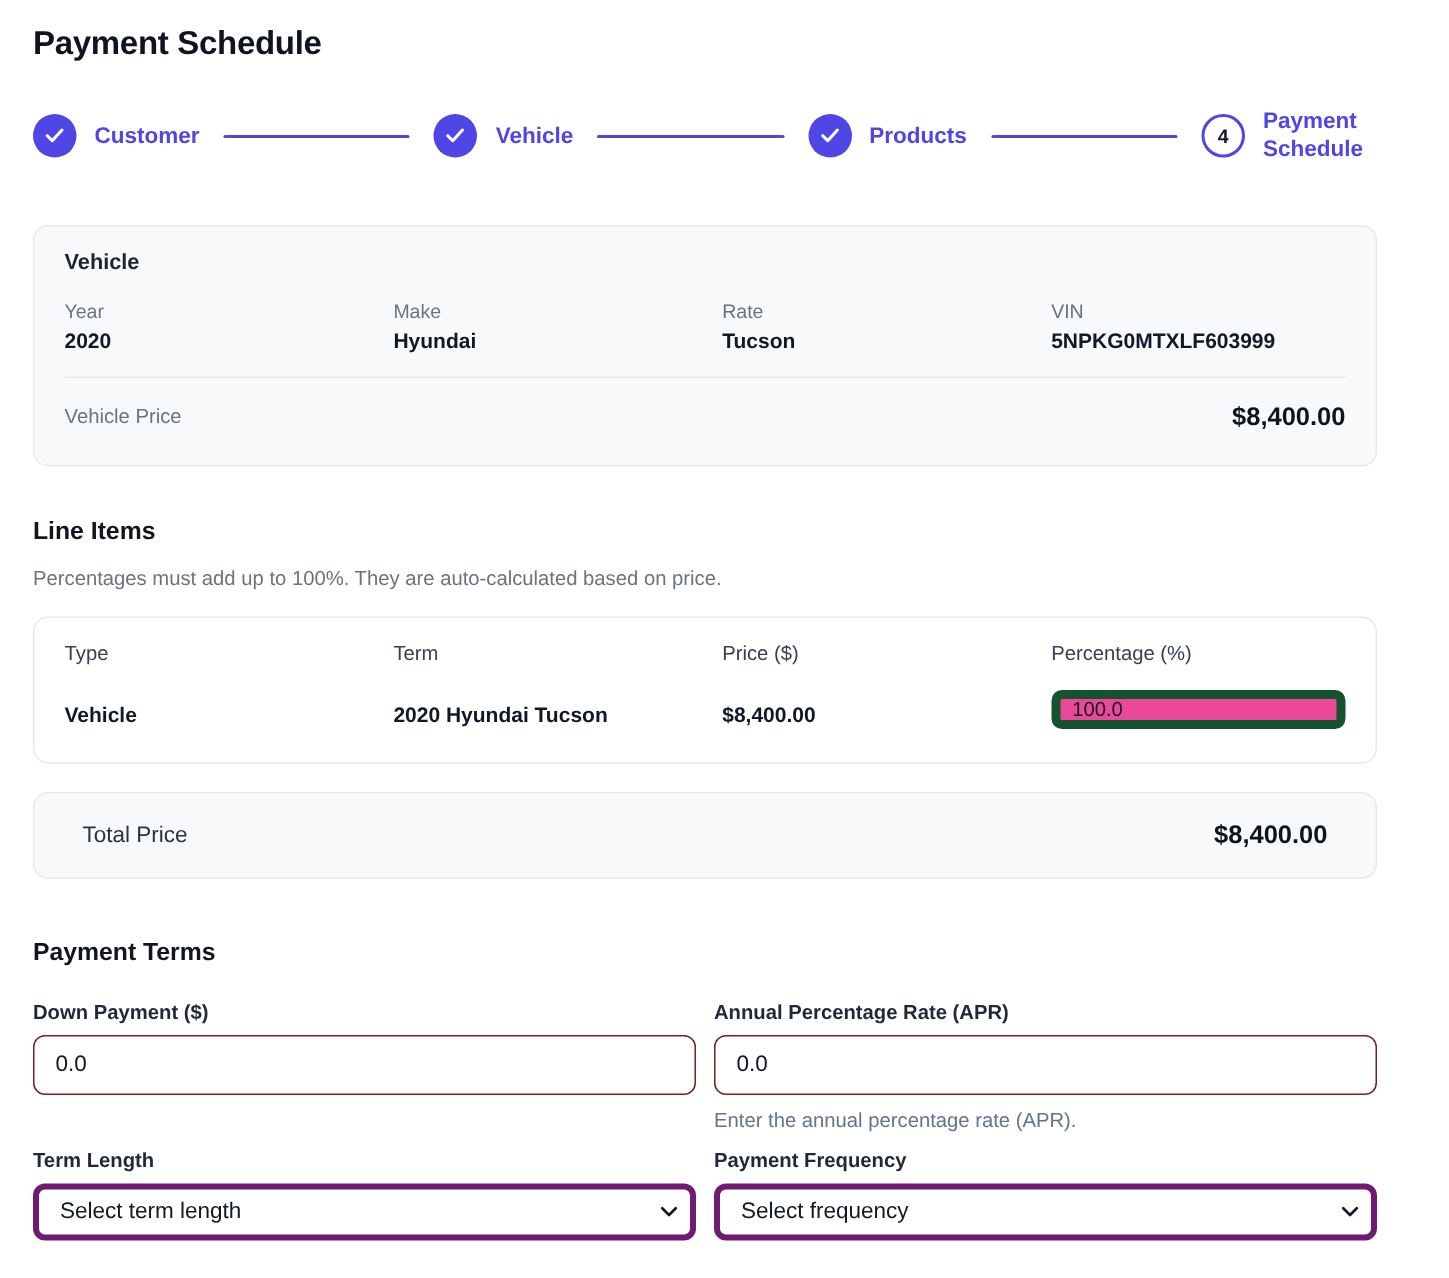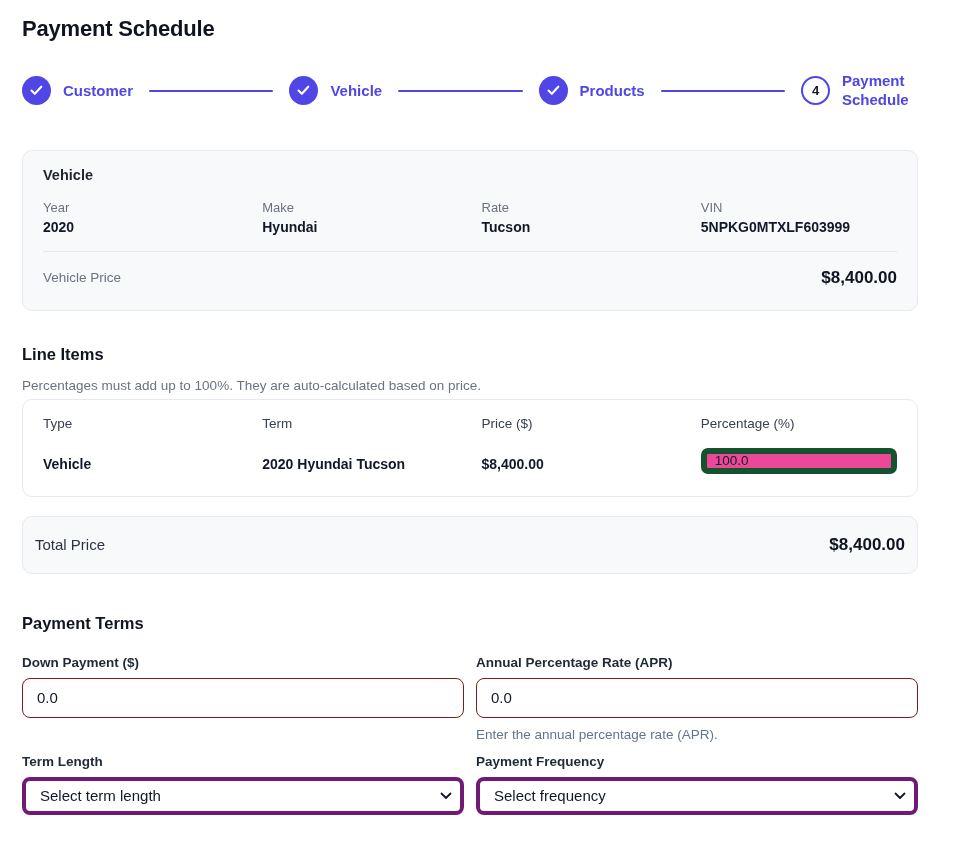--- a/index.html
+++ b/index.html
@@ -56,35 +56,35 @@
     display: flex; justify-content: space-between; align-items: center;
     padding: 16px 0 6px 0;
   }
   .price-label { font-size: 13.5px; color: #6b7280; }
   .price-value { font-size: 17px; font-weight: 700; color: #0f1420; }
 
   
   h2.section-heading { font-size: 16.5px; font-weight: 700; color: #10151f; }
   .section-note { font-size: 13.5px; color: #6b7280; margin-top: 14px; }
   .li-heading { margin-top: 34px; }
-  .line-items-card { margin-top: 6px; padding: 16px 20px 22px 20px; }
+  .line-items-card { margin-top: 18px; padding: 16px 20px 22px 20px; }
   .li-header { font-size: 13.5px; font-weight: 500; color: #374151; }
   .li-row { margin-top: 17px; align-items: start; }
   .li-cell { font-size: 14px; font-weight: 600; color: #111827; padding-top: 8px; }
   .pct-input {
     width: 100%; max-width: 212px; height: 26px;
     border: 6px solid #14532d; border-radius: 7px;
     padding: 2px 8px; font-size: 13.5px; color: #111827;
     font-family: "Liberation Sans", sans-serif;
     background: #ec4899; outline: none;
   }
 
   .total-card {
     margin-top: 19px; display: flex; justify-content: space-between; align-items: center;
-    padding: 18px 12px;
+    padding: 18px 32px;
   }
   .total-label { font-size: 15px; font-weight: 500; color: #2b3342; }
   .total-value { font-size: 17px; font-weight: 700; color: #0f1420; }
 
   
   .pt-heading { margin-top: 40px; margin-bottom: 22px; }
   .form-grid {
     display: grid; grid-template-columns: 1fr 1fr;
     column-gap: 26px; row-gap: 26px; gap: 12px;
   }

